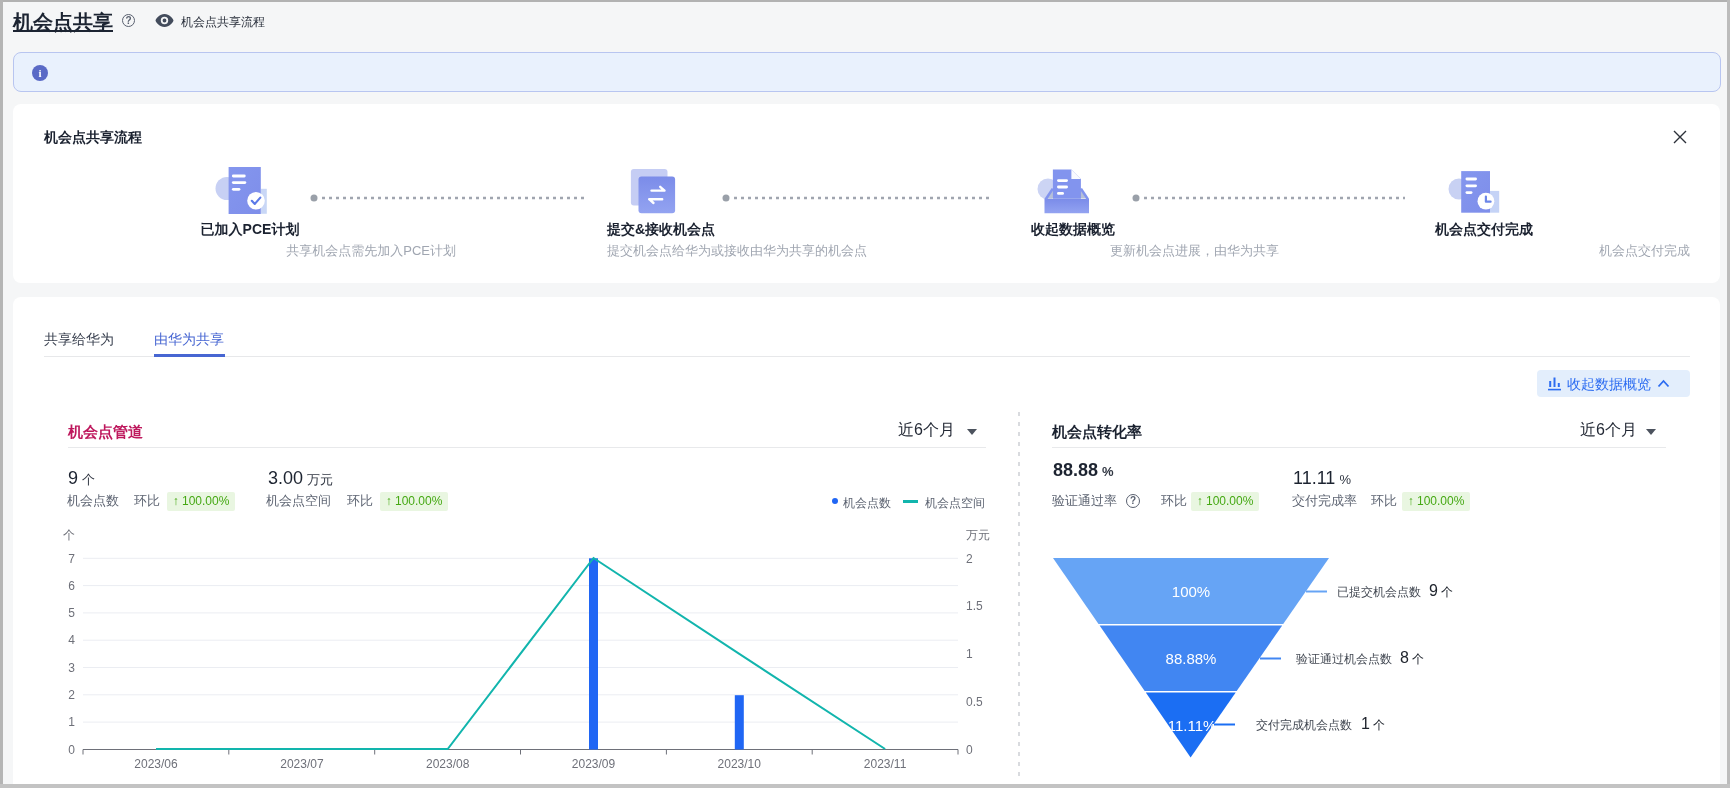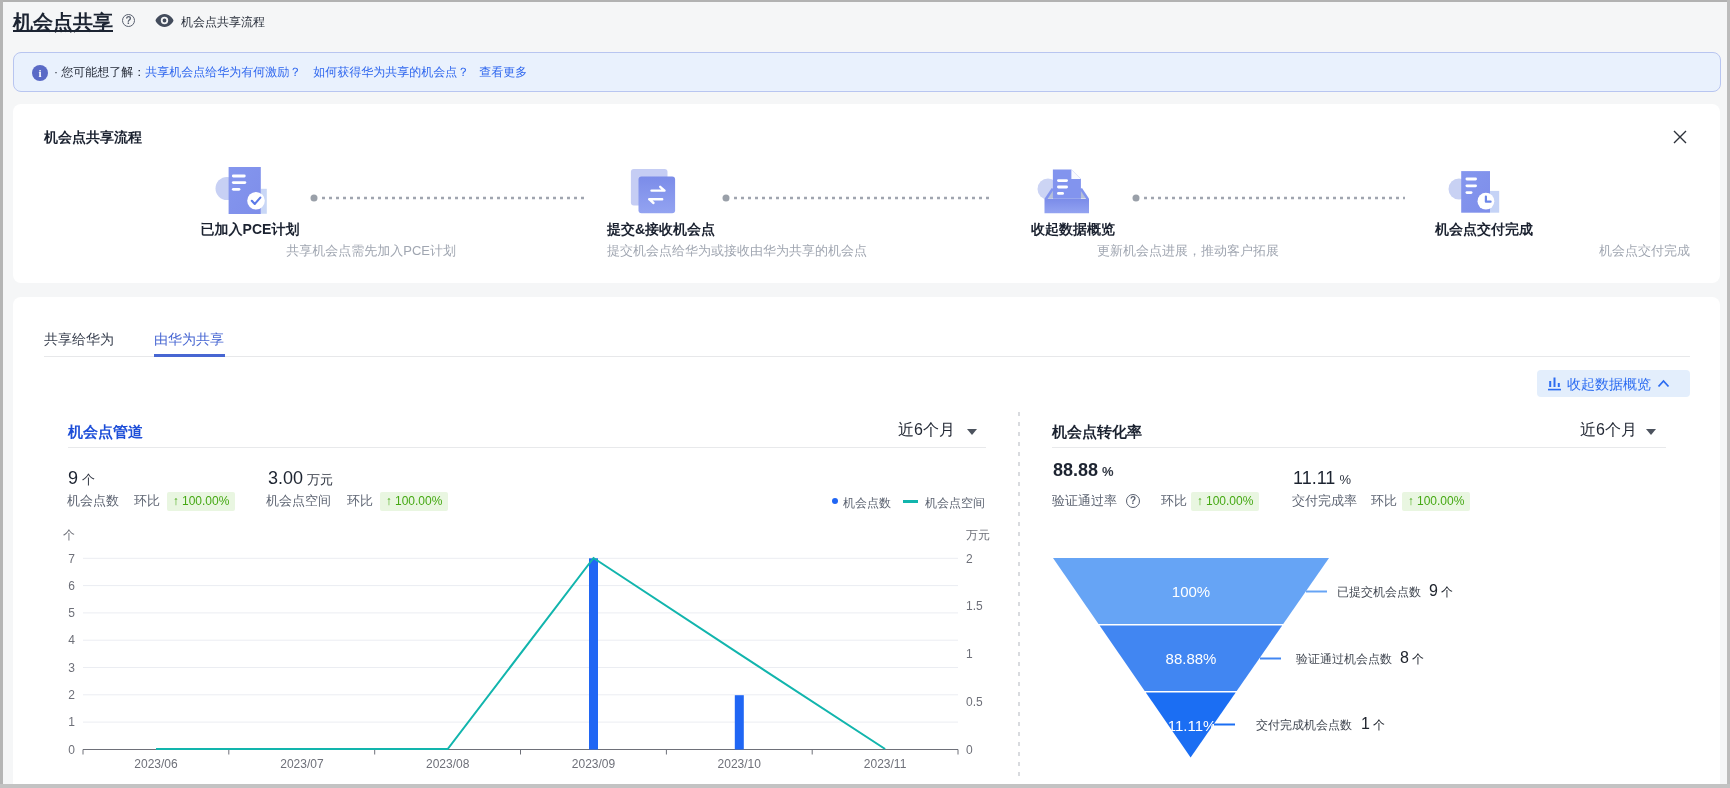--- a/index.html
+++ b/index.html
@@ -22,23 +22,20 @@
 
 <div class="abs bold" style="left:13px; top:9px; font-size:20px; color:#1c2432;text-decoration:underline;">机会点共享</div>
 <div class="abs" style="left:122px; top:14px; width:13px; height:13px; border:1.5px solid #5a6170; border-radius:50%; color:#5a6170; font-size:10px; font-weight:bold; text-align:center; line-height:11px;">?</div>
 <svg class="abs" style="left:155px; top:13px;" width="19" height="15" viewBox="0 0 19 15">
   <path d="M9.5 1 C4.5 1 1.2 5.2 0.5 7.5 C1.2 9.8 4.5 14 9.5 14 C14.5 14 17.8 9.8 18.5 7.5 C17.8 5.2 14.5 1 9.5 1 Z M9.5 11.2 A3.7 3.7 0 1 1 9.5 3.8 A3.7 3.7 0 1 1 9.5 11.2 Z M9.5 9.4 A1.9 1.9 0 1 0 9.5 5.6 A1.9 1.9 0 1 0 9.5 9.4 Z" fill="#434c5c" fill-rule="evenodd"></path>
 </svg>
 <div class="abs" style="left:181px; top:14px; font-size:12px; color:#2a303c;">机会点共享流程</div>
 
 <div class="abs" style="left:13px; top:52px; width:1708px; height:40px; background:#e9f1fd; border:1px solid #b8c5f0; border-radius:8px;">
   <div class="abs" style="left:18px; top:12px; width:16px; height:16px; border-radius:50%; background:#5a6ac6; color:#fff; font-size:11px; font-weight:bold; text-align:center; line-height:16px; font-family:'Liberation Serif',serif;">i</div>
-  <div class="abs" style="left:40px; top:0; height:38px; line-height:38px; font-size:12px; color:#252b38;">
-    · 您可能想了解：<span style="color:#2e66ee;">共享机会点给华为有何激励？</span><span style="color:#2e66ee; margin-left:12px;">如何获得华为共享的机会点？</span><span style="color:#2e66ee; margin-left:10px;">查看更多</span>
-  </div>
 </div>
 
 <div class="abs card" style="left:13px; top:104px; width:1707px; height:179px;">
   <div class="abs bold" style="left:31px; top:25px; font-size:14px; color:#1b2230;">机会点共享流程</div>
   <svg class="abs" style="left:1659px; top:25px;" width="16" height="16" viewBox="0 0 16 16">
     <path d="M2 2 L14 14 M14 2 L2 14" stroke="#2c313a" stroke-width="1.4"></path>
   </svg>
 </div>
 
 <svg class="abs" style="left:0; top:0;" width="1730" height="300" viewBox="0 0 1730 300">
@@ -103,21 +100,21 @@
     <circle cx="1485.9" cy="201.2" r="8.4" fill="#fff"></circle>
     <path d="M1485.9 196.5 V 201.7 H 1490.6" stroke="#6c86e8" stroke-width="2.2" fill="none" stroke-linecap="round" stroke-linejoin="round"></path>
   </g>
 </svg>
 
 <div class="stepname" style="left:44px; top:221px; width:412px;">已加入PCE计划</div>
 <div class="stepdesc" style="left:44px; top:243px; width:412px;">共享机会点需先加入PCE计划</div>
 <div class="stepname" style="left:455px; top:221px; width:412px;">提交&amp;接收机会点</div>
 <div class="stepdesc" style="left:455px; top:243px; width:412px;">提交机会点给华为或接收由华为共享的机会点</div>
 <div class="stepname" style="left:867px; top:221px; width:412px;">收起数据概览</div>
-<div class="stepdesc" style="left:867px; top:243px; width:412px;">更新机会点进展，推动客户拓展</div>
+<div class="stepdesc" style="left:867px; top:243px; width:412px;">更新机会点进展，由华为共享</div>
 <div class="stepname" style="left:1278px; top:221px; width:412px;">机会点交付完成</div>
 <div class="stepdesc" style="left:1278px; top:243px; width:412px;">机会点交付完成</div>
 
 <div class="abs card" style="left:13px; top:297px; width:1707px; height:487px; border-radius:8px 8px 0 0;"></div>
 
 <div class="abs" style="left:44px; top:331px; font-size:14px; color:#3a4150;">共享给华为</div>
 <div class="abs" style="left:154px; top:331px; font-size:14px; color:#4766d2;">由华为共享</div>
 <div class="abs" style="left:44px; top:356px; width:1646px; height:1px; background:#e7e8ea;"></div>
 <div class="abs" style="left:154px; top:354px; width:71px; height:3px; background:#4766d2;"></div>
 
@@ -129,21 +126,21 @@
     <line x1="11.8" y1="11" x2="11.8" y2="7" stroke="#2c6cf1" stroke-width="2"></line>
   </svg>
   <div class="abs" style="left:30px; top:6px; font-size:14px; color:#2c6cf1;">收起数据概览</div>
   <svg class="abs" style="left:120px; top:9px;" width="13" height="9" viewBox="0 0 13 9">
     <path d="M1.5 7.5 L6.5 2 L11.5 7.5" stroke="#2c6cf1" stroke-width="1.8" fill="none"></path>
   </svg>
 </div>
 
 <div class="abs" style="left:1018px; top:412px; width:2px; height:364px; background-image:repeating-linear-gradient(180deg,#d9dbdf 0 4px,transparent 4px 10px);"></div>
 
-<div class="abs bold" style="left:68px; top:423px; font-size:15px; color:#1d4ed8;">机会点管道</div>
+<div class="abs bold" style="left:68px; top:423px; font-size:15px; color:#be185d;">机会点管道</div>
 <div class="abs" style="left:68px; top:447px; width:918px; height:1px; background:#e8e9eb;"></div>
 <div class="sel" style="left:898px; top:422px;">近6个月</div>
 <div class="tri" style="left:967px; top:429px;"></div>
 
 <div class="bignum" style="left:68px; top:468px;">9<span class="unit">个</span></div>
 <div class="glabel" style="left:67px; top:493px;">机会点数</div>
 <div class="glabel" style="left:134px; top:493px;">环比</div>
 <div class="pill" style="left:167px; top:492px;">↑ 100.00%</div>
 <div class="bignum" style="left:268px; top:468px;">3.00<span class="unit">万元</span></div>
 <div class="glabel" style="left:266px; top:493px;">机会点空间</div>

